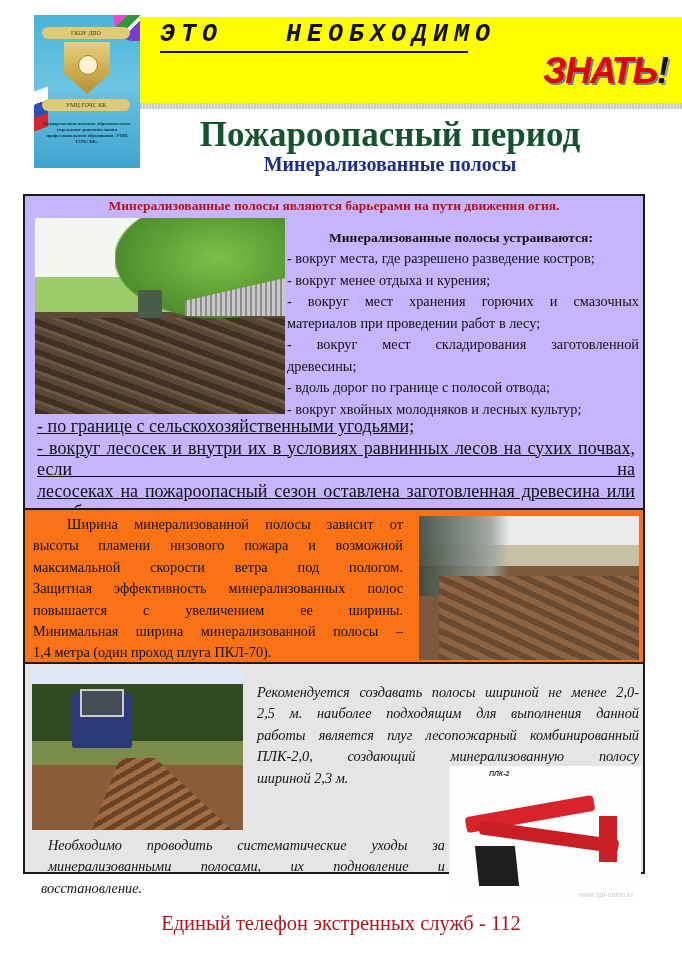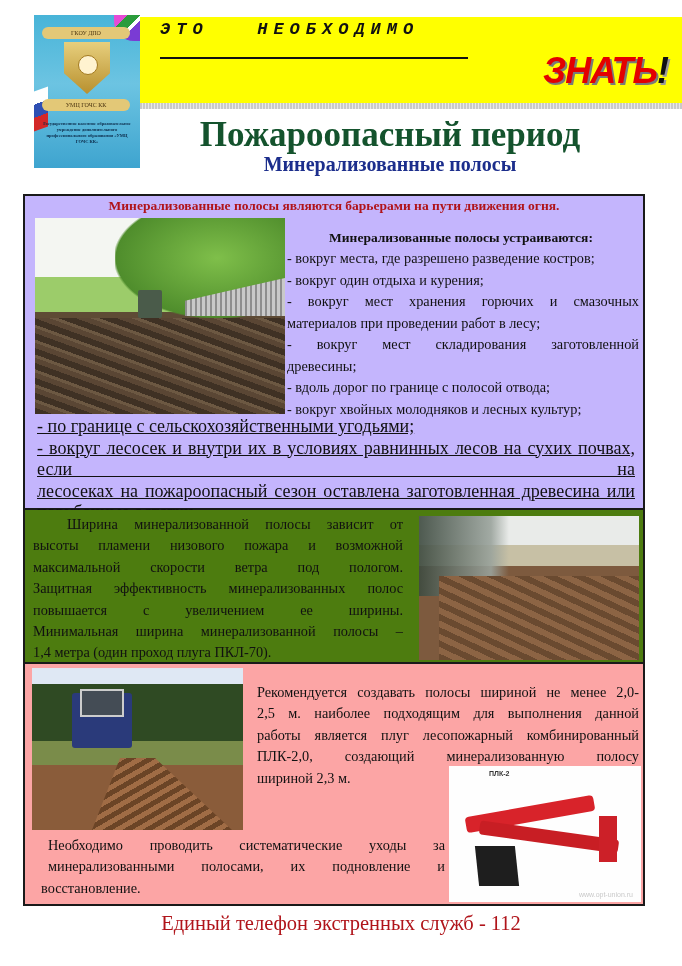--- a/index.html
+++ b/index.html
@@ -19,37 +19,37 @@
   .logo .flag { position:absolute; left:0; top:74px; width:14px; height:40px;
           background:linear-gradient(180deg,#fff 0 33%,#2e4fb3 33% 66%,#d32828 66%); transform:skewY(-20deg); }
   .logo .rainbow { position:absolute; right:0; top:0; width:26px; height:26px;
           background:linear-gradient(135deg,#e64ad6 0 25%,#2b9c3c 25% 50%,#fff 50% 60%,#7a3bd4 60%); border-radius:0 0 0 20px; }
   .logo .caption { position:absolute; left:6px; top:106px; width:94px; font-size:4.5px; line-height:6px; text-align:center; color:#0c2b4a; font-weight:bold; }
 
   .banner { position:absolute; left:140px; top:17px; width:542px; height:86px; background:#ffff00; }
   .banner-sub { position:absolute; left:140px; top:103px; width:542px; height:6px;
           background:repeating-linear-gradient(90deg,#c9c9c9 0 2px,#e8e8e8 2px 3px); }
   .motto { position:absolute; left:160px; top:20px; font-family:"Liberation Mono","DejaVu Sans Mono",monospace;
-           font-style:italic; font-weight:bold; font-size:17px; letter-spacing:6px; color:#111;
-           border-bottom:2px solid #111; padding-bottom:18px; width:308px; white-space:pre; }
+           font-style:italic; font-weight:bold; font-size:25px; letter-spacing:6px; color:#111;
+           border-bottom:2px solid #111; padding-bottom:2px; width:308px; white-space:pre; }
   .znat { position:absolute; right:14px; top:50px; font-family:"Liberation Sans","DejaVu Sans",sans-serif;
           font-style:italic; font-weight:bold; font-size:36px; color:#e30000; letter-spacing:-1px;
           text-shadow:2px 2px 0 #7a7a7a; }
   .znat .excl { color:#111; text-shadow:2px 2px 0 #9a9a9a; }
 
   .title { position:absolute; left:140px; top:115px; width:500px; text-align:center; font-weight:bold;
            font-size:35px; color:#14532d; }
   .subtitle { position:absolute; left:140px; top:153px; width:500px; text-align:center; font-weight:bold;
               font-size:20px; color:#1c2e8c; }
 
   
   .panel { position:absolute; left:23px; width:622px; border:2px solid #1a1a1a; box-sizing:border-box; }
   .p1 { top:194px; height:316px; background:#c4b5fd; }
-  .p2 { top:510px; height:154px; background:#4d7c0f; border-top:none; }
-  .p3 { top:664px; height:242px; background:#fca5a5; border-top:none; }
+  .p2 { top:510px; height:154px; background:#f97316; border-top:none; }
+  .p3 { top:664px; height:210px; background:#e5e5e5; border-top:none;font-style:italic; }
 
   .p1-head { position:absolute; left:0; top:2px; width:100%; text-align:center; font-weight:bold; color:#b0141a; font-size:13.5px; }
   .img { position:absolute; overflow:hidden; }
   .img1 { left:10px; top:22px; width:250px; height:196px;
           background:
             linear-gradient(180deg, rgba(255,255,255,0) 0 50%, transparent 50%),
             linear-gradient(180deg,#f4f6f2 0 30%,#9ccc6a 30% 48%,#5e4b35 48% 100%); }
   .img1 .trees { position:absolute; left:80px; top:0; width:170px; height:100px; background:radial-gradient(ellipse at 60% 40%,#7fbf4a,#4f8d2c 70%,transparent 72%); }
   .img1 .fence { position:absolute; left:150px; top:60px; width:100px; height:38px;
           background:repeating-linear-gradient(90deg,#8e8e8e 0 2px,#c9c9c9 2px 5px); clip-path:polygon(0 60%,100% 0,100% 100%,0 100%); }
@@ -120,21 +120,21 @@
   <div class="p1-head">Минерализованные полосы являются барьерами на пути движения огня.</div>
   <div class="img img1" title="Трактор прокладывает минерализованную полосу вдоль забора">
     <div class="trees"></div>
     <div class="fence"></div>
     <div class="tractor"></div>
     <div class="soil"></div>
   </div>
   <div class="p1-list-head">Минерализованные полосы устраиваются:</div>
   <div class="p1-list">
     <div>- вокруг места, где разрешено разведение костров;</div>
-    <div>- вокруг один отдыха и курения;</div>
+    <div>- вокруг менее отдыха и курения;</div>
     <div class="jl">- вокруг мест хранения горючих и смазочных</div>
     <div>материалов при проведении работ в лесу;</div>
     <div class="jl">- вокруг мест складирования заготовленной</div>
     <div>древесины;</div>
     <div>- вдоль дорог по границе с полосой отвода;</div>
     <div>- вокруг хвойных молодняков и лесных культур;</div>
   </div>
   <div class="p1-bottom">
     <div>- по границе с сельскохозяйственными угодьями;</div>
     <div class="jl">- вокруг лесосек и внутри их в условиях равнинных лесов на сухих почвах, если на</div>

